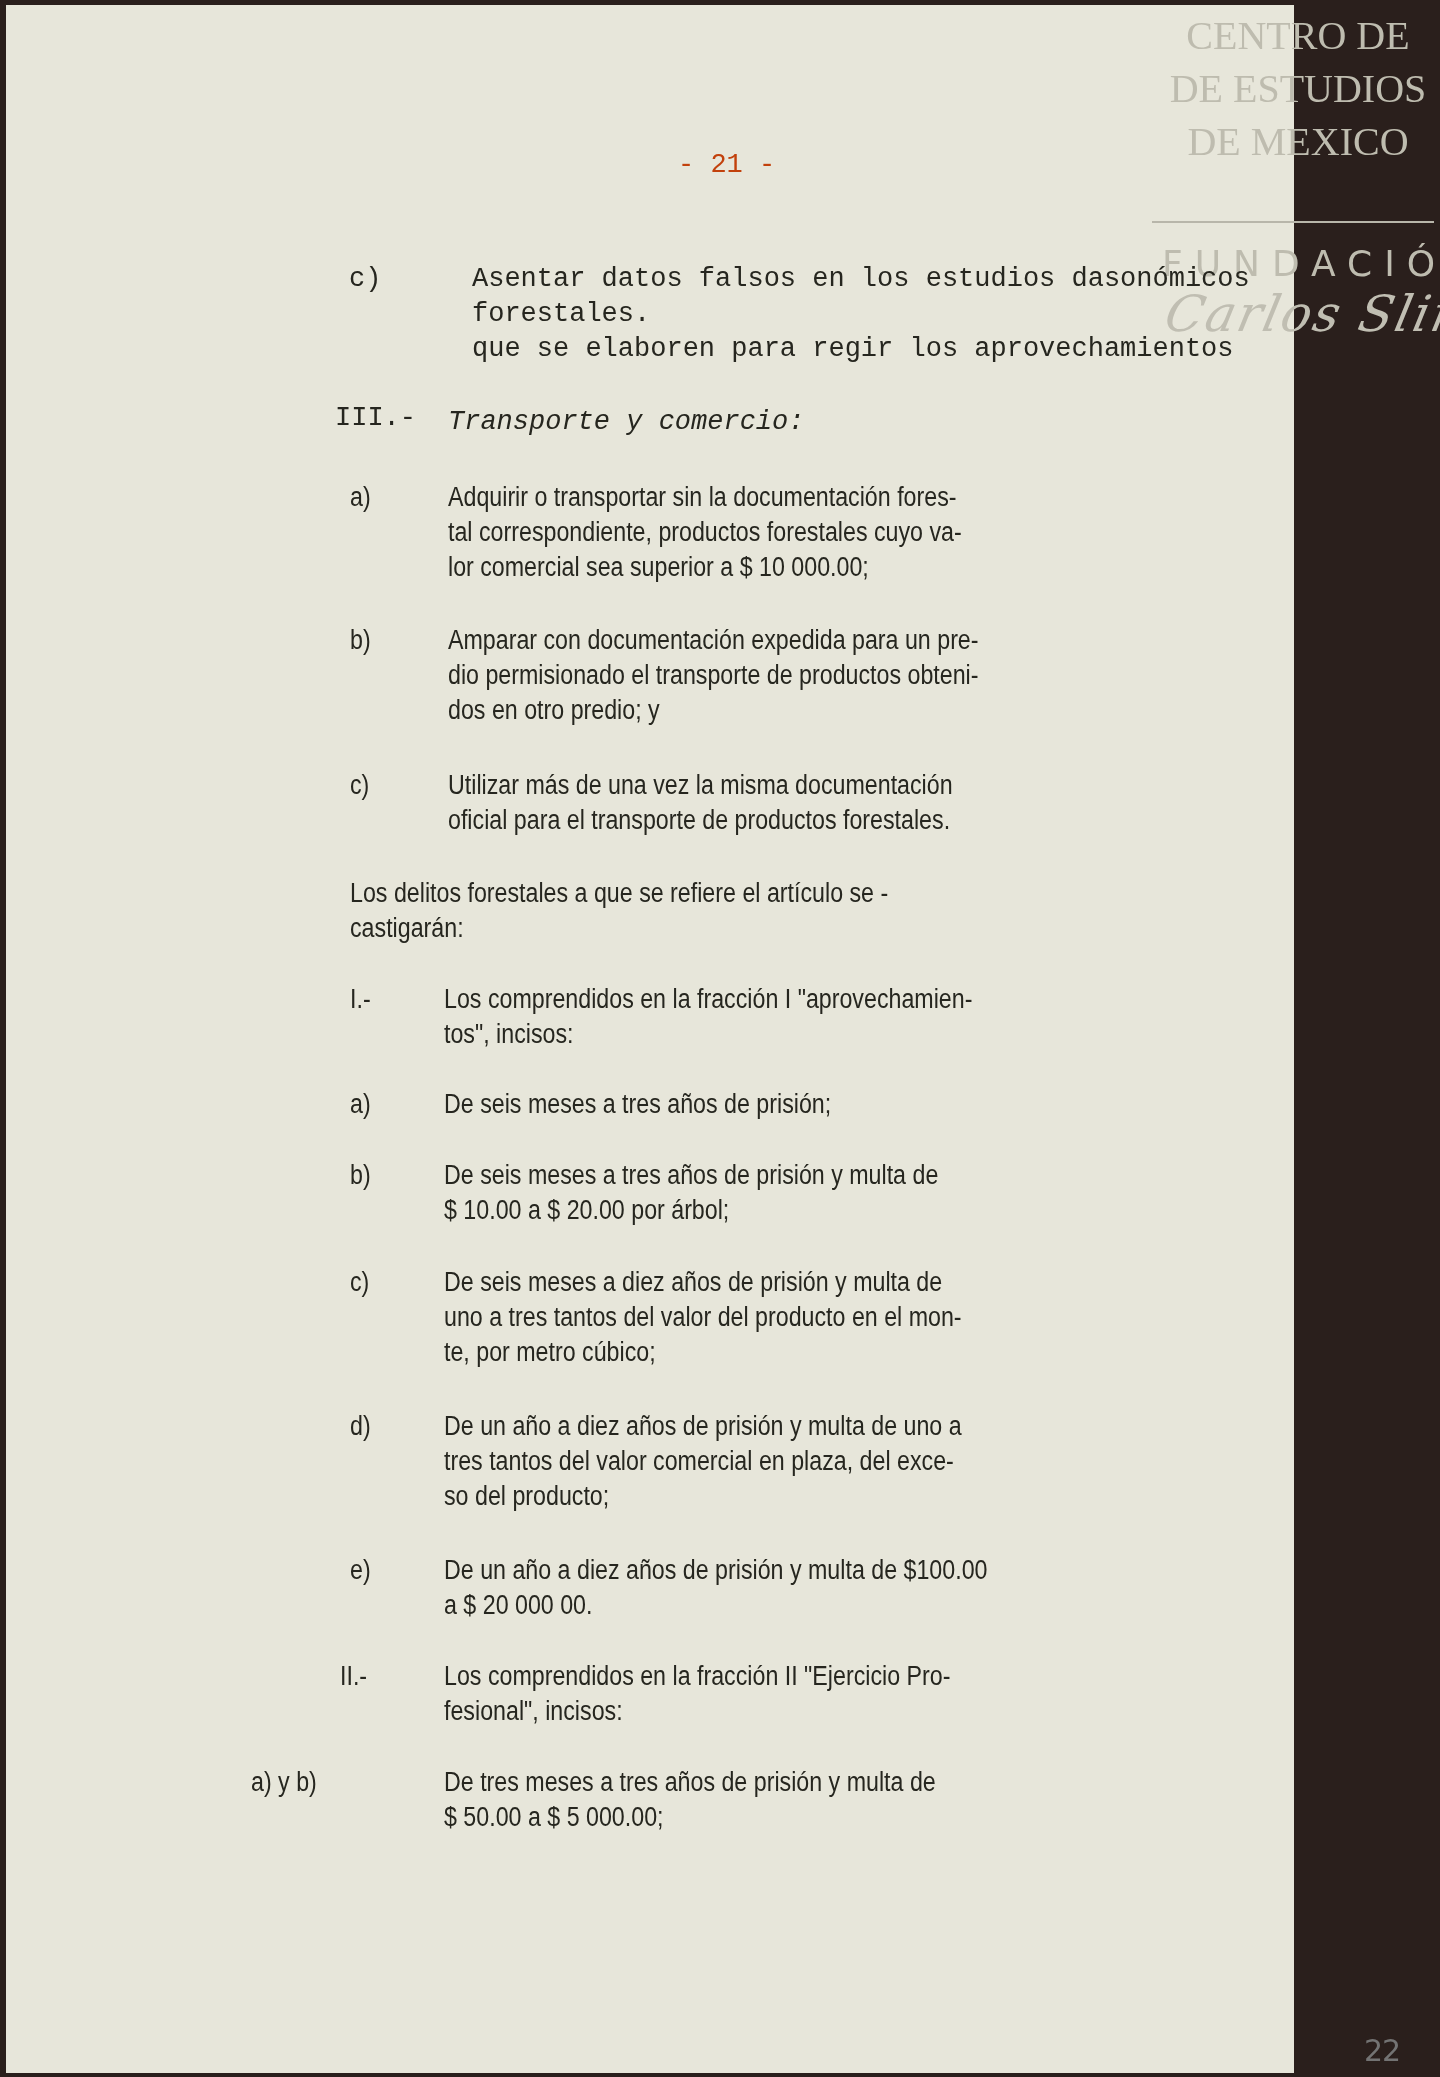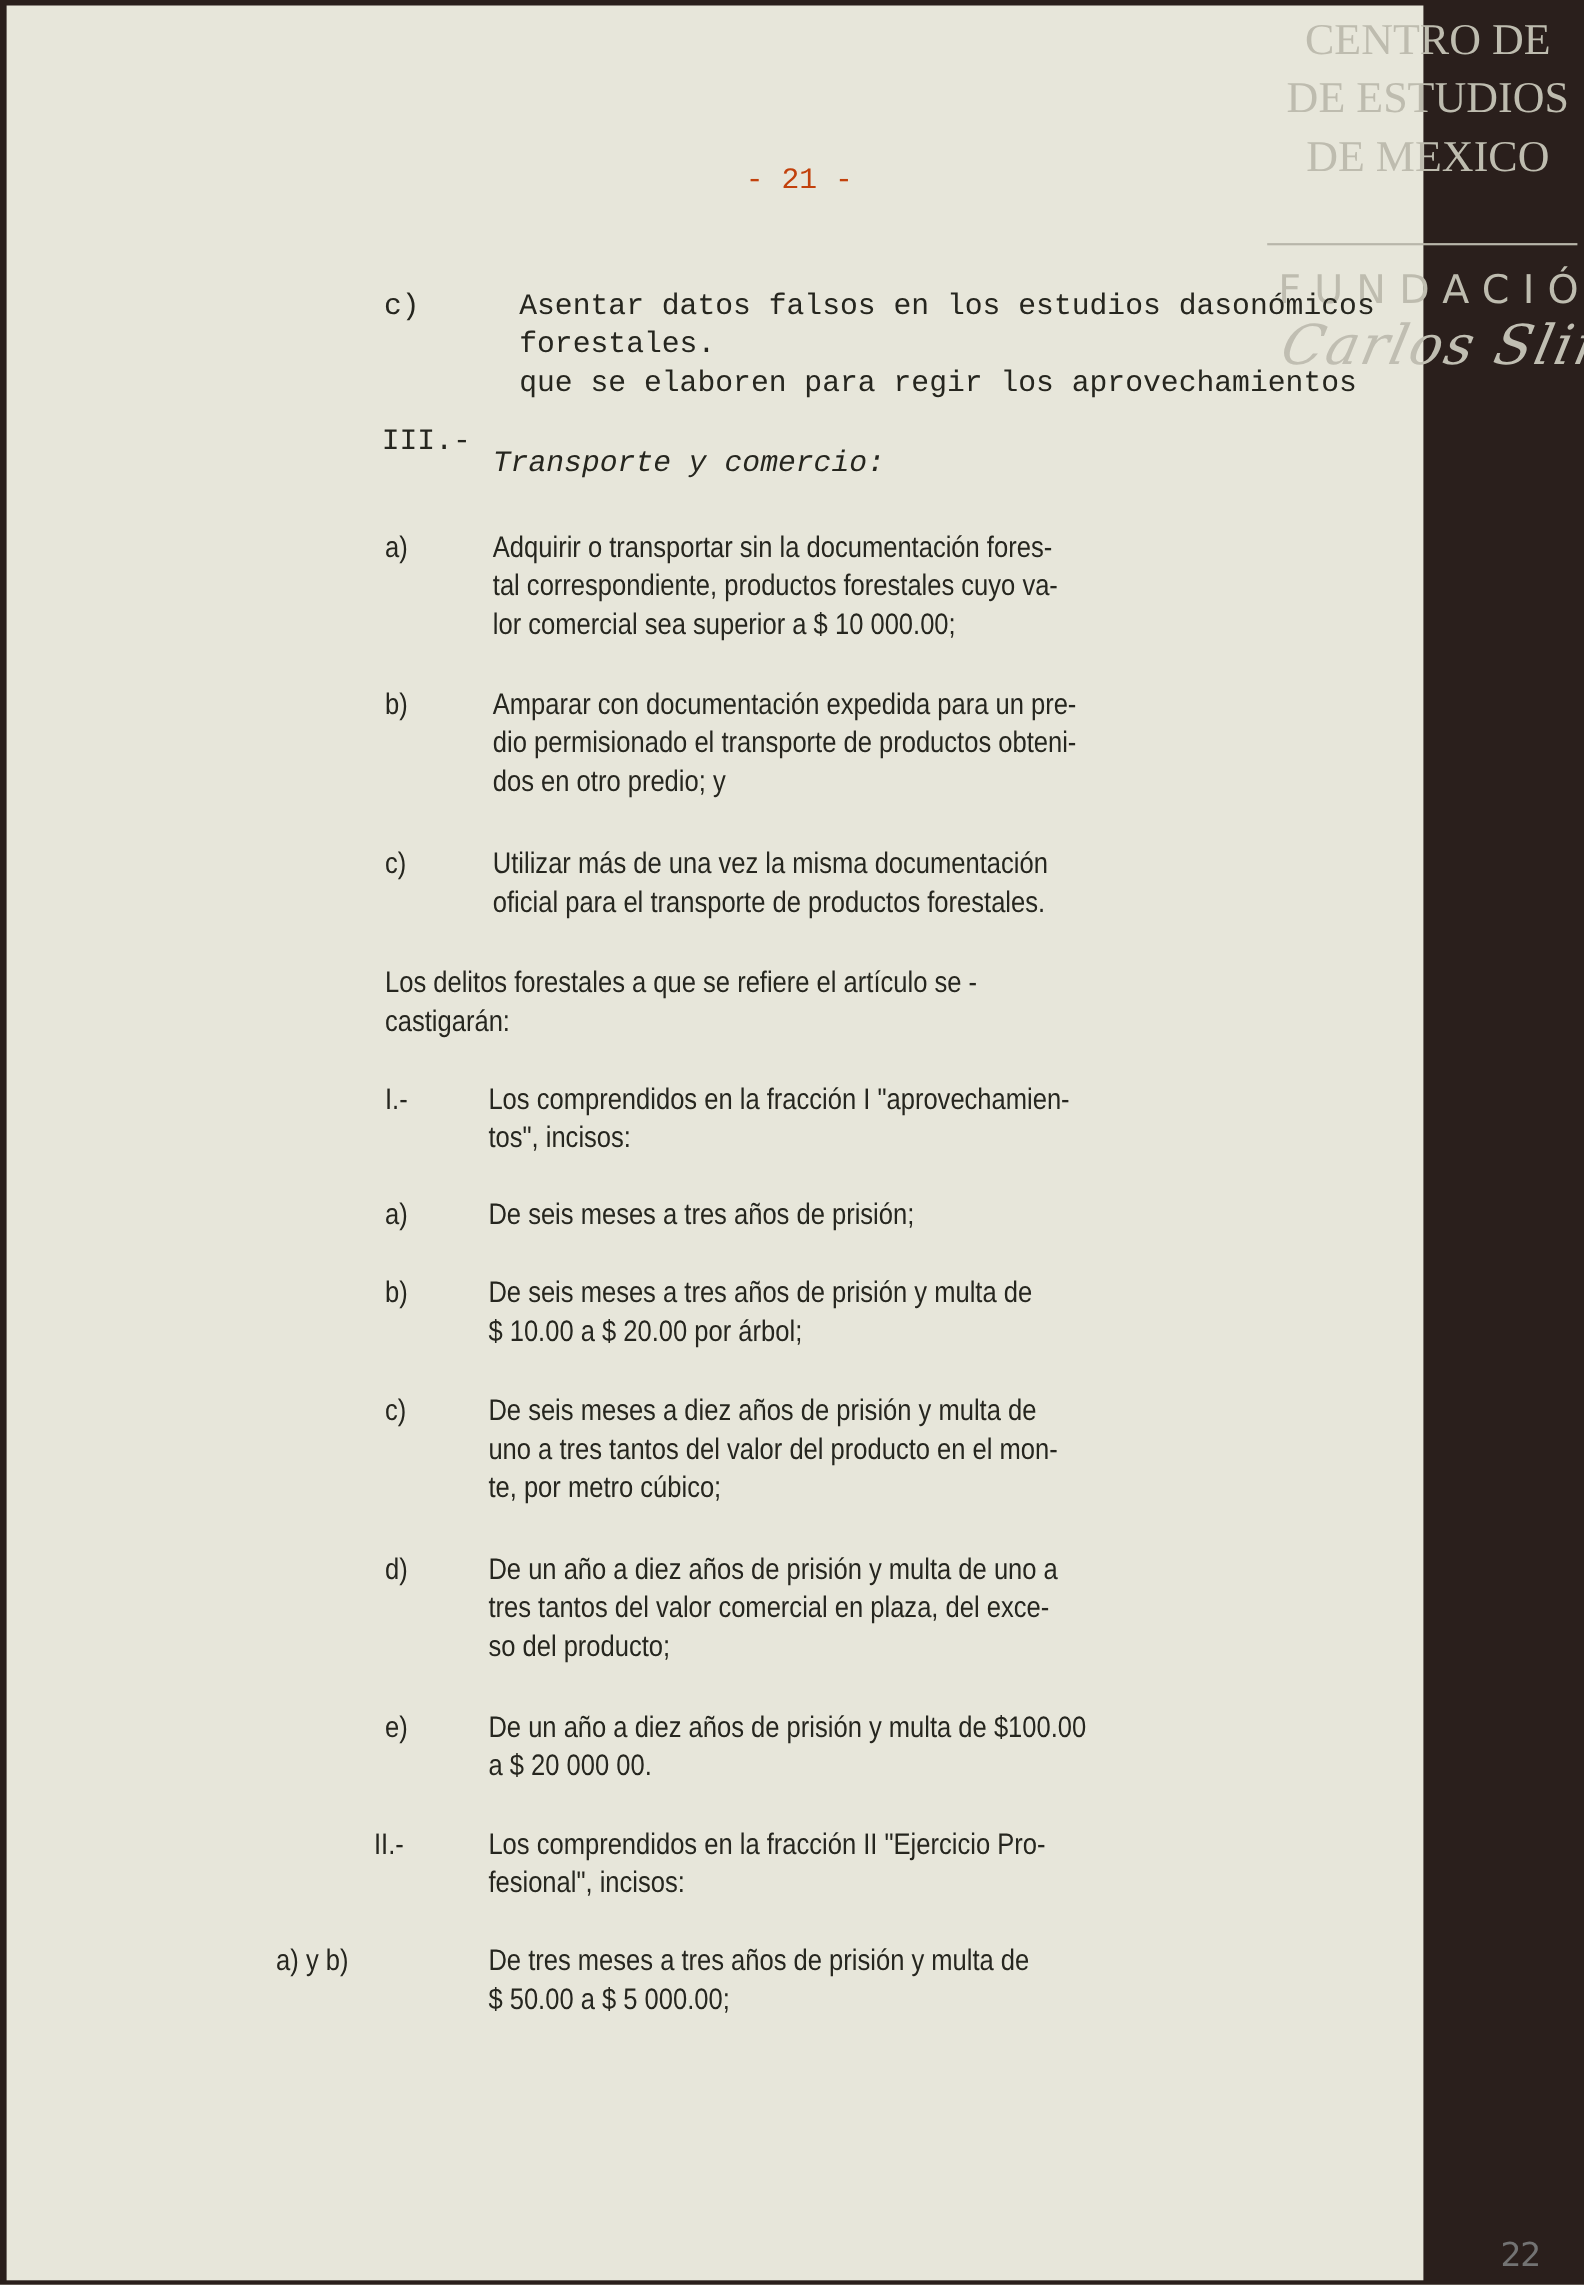--- a/index.html
+++ b/index.html
@@ -138,21 +138,21 @@
   <div class="header-num">- 21 -</div>
 
   <div class="text typewriter">
     <div class="label" style="left:343px; top:257px;">c)</div>
     <div class="body" style="left:466px; top:257px;">
       <div>Asentar datos falsos en los estudios dasonómicos</div>
       <div>forestales.</div>
       <div>que se elaboren para regir los aprovechamientos</div>
     </div>
 
-    <div class="label" style="left:329px; top:380px;margin-left:12px;">III.-</div>
+    <div class="label" style="left:329px; top:396px;">III.-</div>
     <div class="body" style="left:442px; top:400px;font-style:italic;">Transporte y comercio:</div>
   </div>
 
   <div class="text condensed">
     <div class="label" style="left: 344px; top: 475px; transform: scaleX(0.86); transform-origin: left top;">a)</div>
     <div class="body" style="left: 442px; top: 475px; transform: scaleX(0.86); transform-origin: left top;">
       <div>Adquirir o transportar sin la documentación fores-</div>
       <div>tal correspondiente, productos forestales cuyo va-</div>
       <div>lor comercial sea superior a $ 10 000.00;</div>
     </div>

